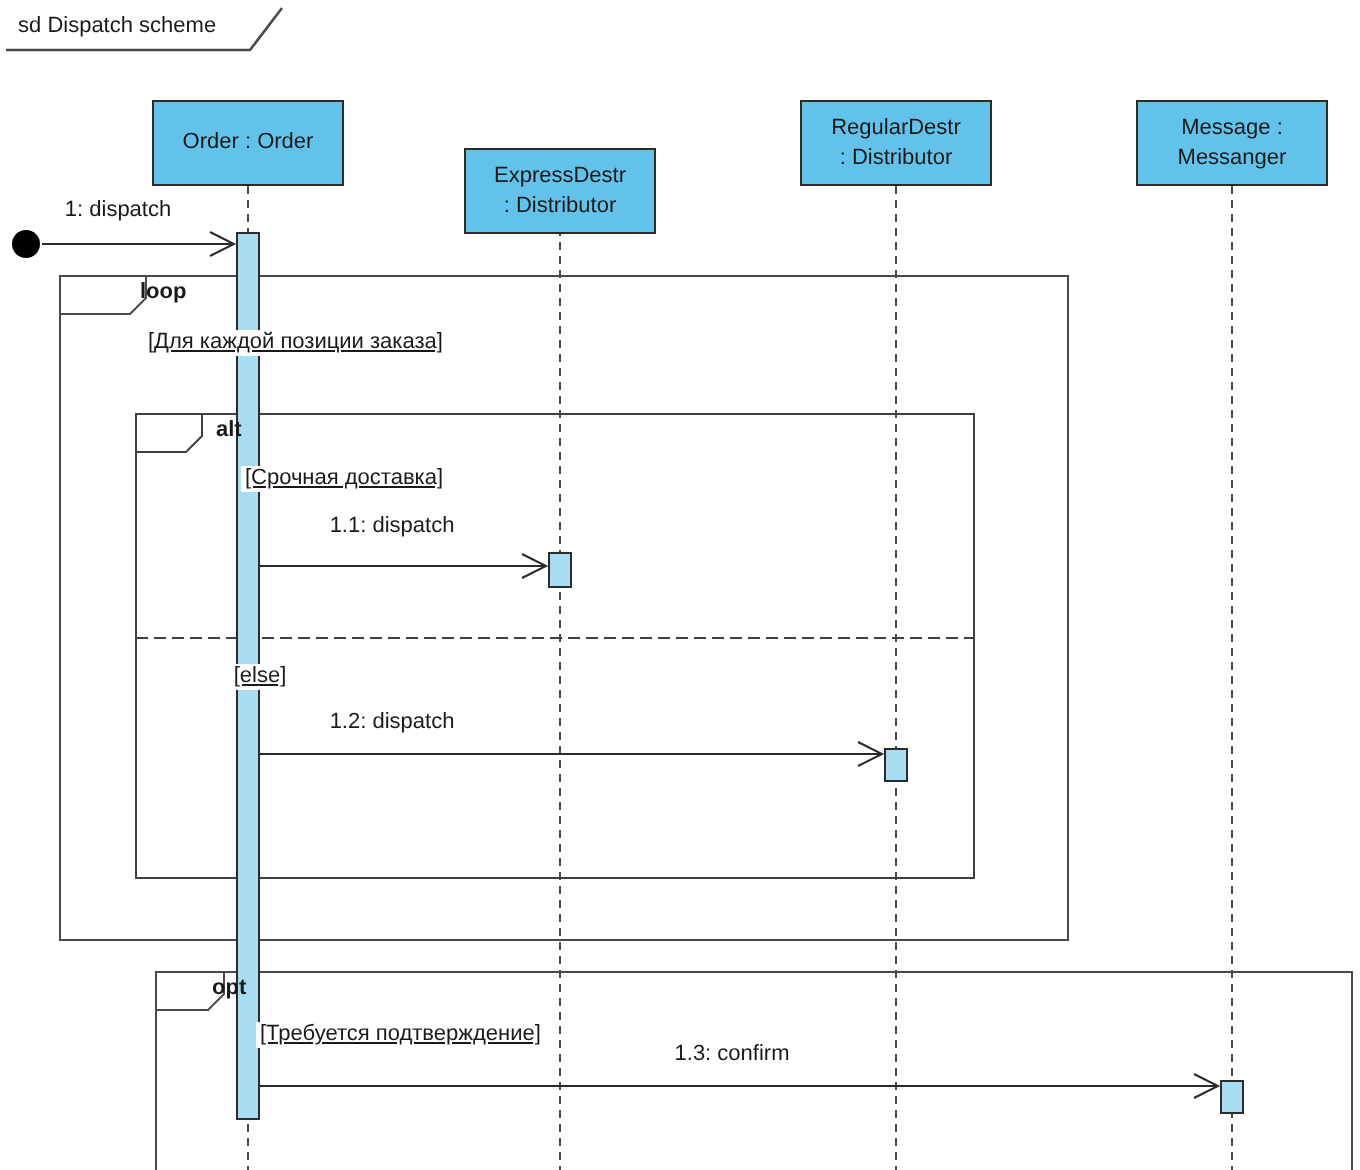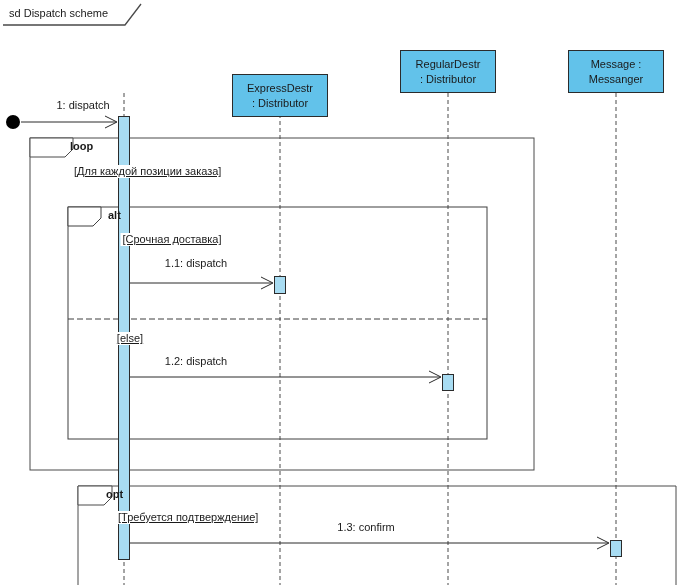--- a/index.html
+++ b/index.html
@@ -62,20 +62,24 @@
 
     <line x1="130" y1="543" x2="608" y2="543" stroke="#2a2a2a"></line>
     <path d="M597,537 L609,543 L597,549" fill="none" stroke="#2a2a2a"></path>
   </svg>
 
   <div class="activation" style="left:118px;top:116px;width:12px;height:444px;"></div>
   <div class="activation" style="left:274px;top:276px;width:12px;height:18px;"></div>
   <div class="activation" style="left:442px;top:374px;width:12px;height:17px;"></div>
   <div class="activation" style="left:610px;top:540px;width:12px;height:17px;"></div>
 
+  <div class="header-box" style="left:76px;">
+    <span>Order : Order</span>
+    <span></span>
+  </div>
   <div class="header-box" style="left:232px;margin-top:24px;">
     <span>ExpressDestr</span>
     <span>: Distributor</span>
   </div>
   <div class="header-box" style="left:400px;">
     <span>RegularDestr</span>
     <span>: Distributor</span>
   </div>
   <div class="header-box" style="left:568px;align-items:center;">
     <span>Message :</span>
@@ -87,20 +91,20 @@
     <span>Dispatch scheme</span>
   </div>
 
   <div class="operator" style="left:36px;top:140px;">loop</div>
   <div class="operator" style="left:74px;top:209px;">alt</div>
   <div class="operator" style="left:72px;top:488px;">opt</div>
 
   <div class="guard" style="left:72px;top:165px;">[Для каждой позиции заказа]</div>
   <div class="guard centered" style="left:172px;top:233px;">[Срочная доставка]</div>
   <div class="guard centered" style="left:130px;top:332px;">[else]</div>
-  <div class="guard" style="left:116px;top:511px;">[Требуется подтверждение]</div>
+  <div class="guard" style="left:128px;top:511px;">[Требуется подтверждение]</div>
 
-  <div class="msg-label" style="left:59px;top:99px;margin-left:24px;">1: dispatch</div>
+  <div class="msg-label" style="left:59px;top:99px;">1: dispatch</div>
   <div class="msg-label" style="left:196px;top:257px;">1.1: dispatch</div>
   <div class="msg-label" style="left:196px;top:355px;">1.2: dispatch</div>
   <div class="msg-label" style="left:366px;top:521px;">1.3: confirm</div>
 
 </div>
 
 </body></html>

